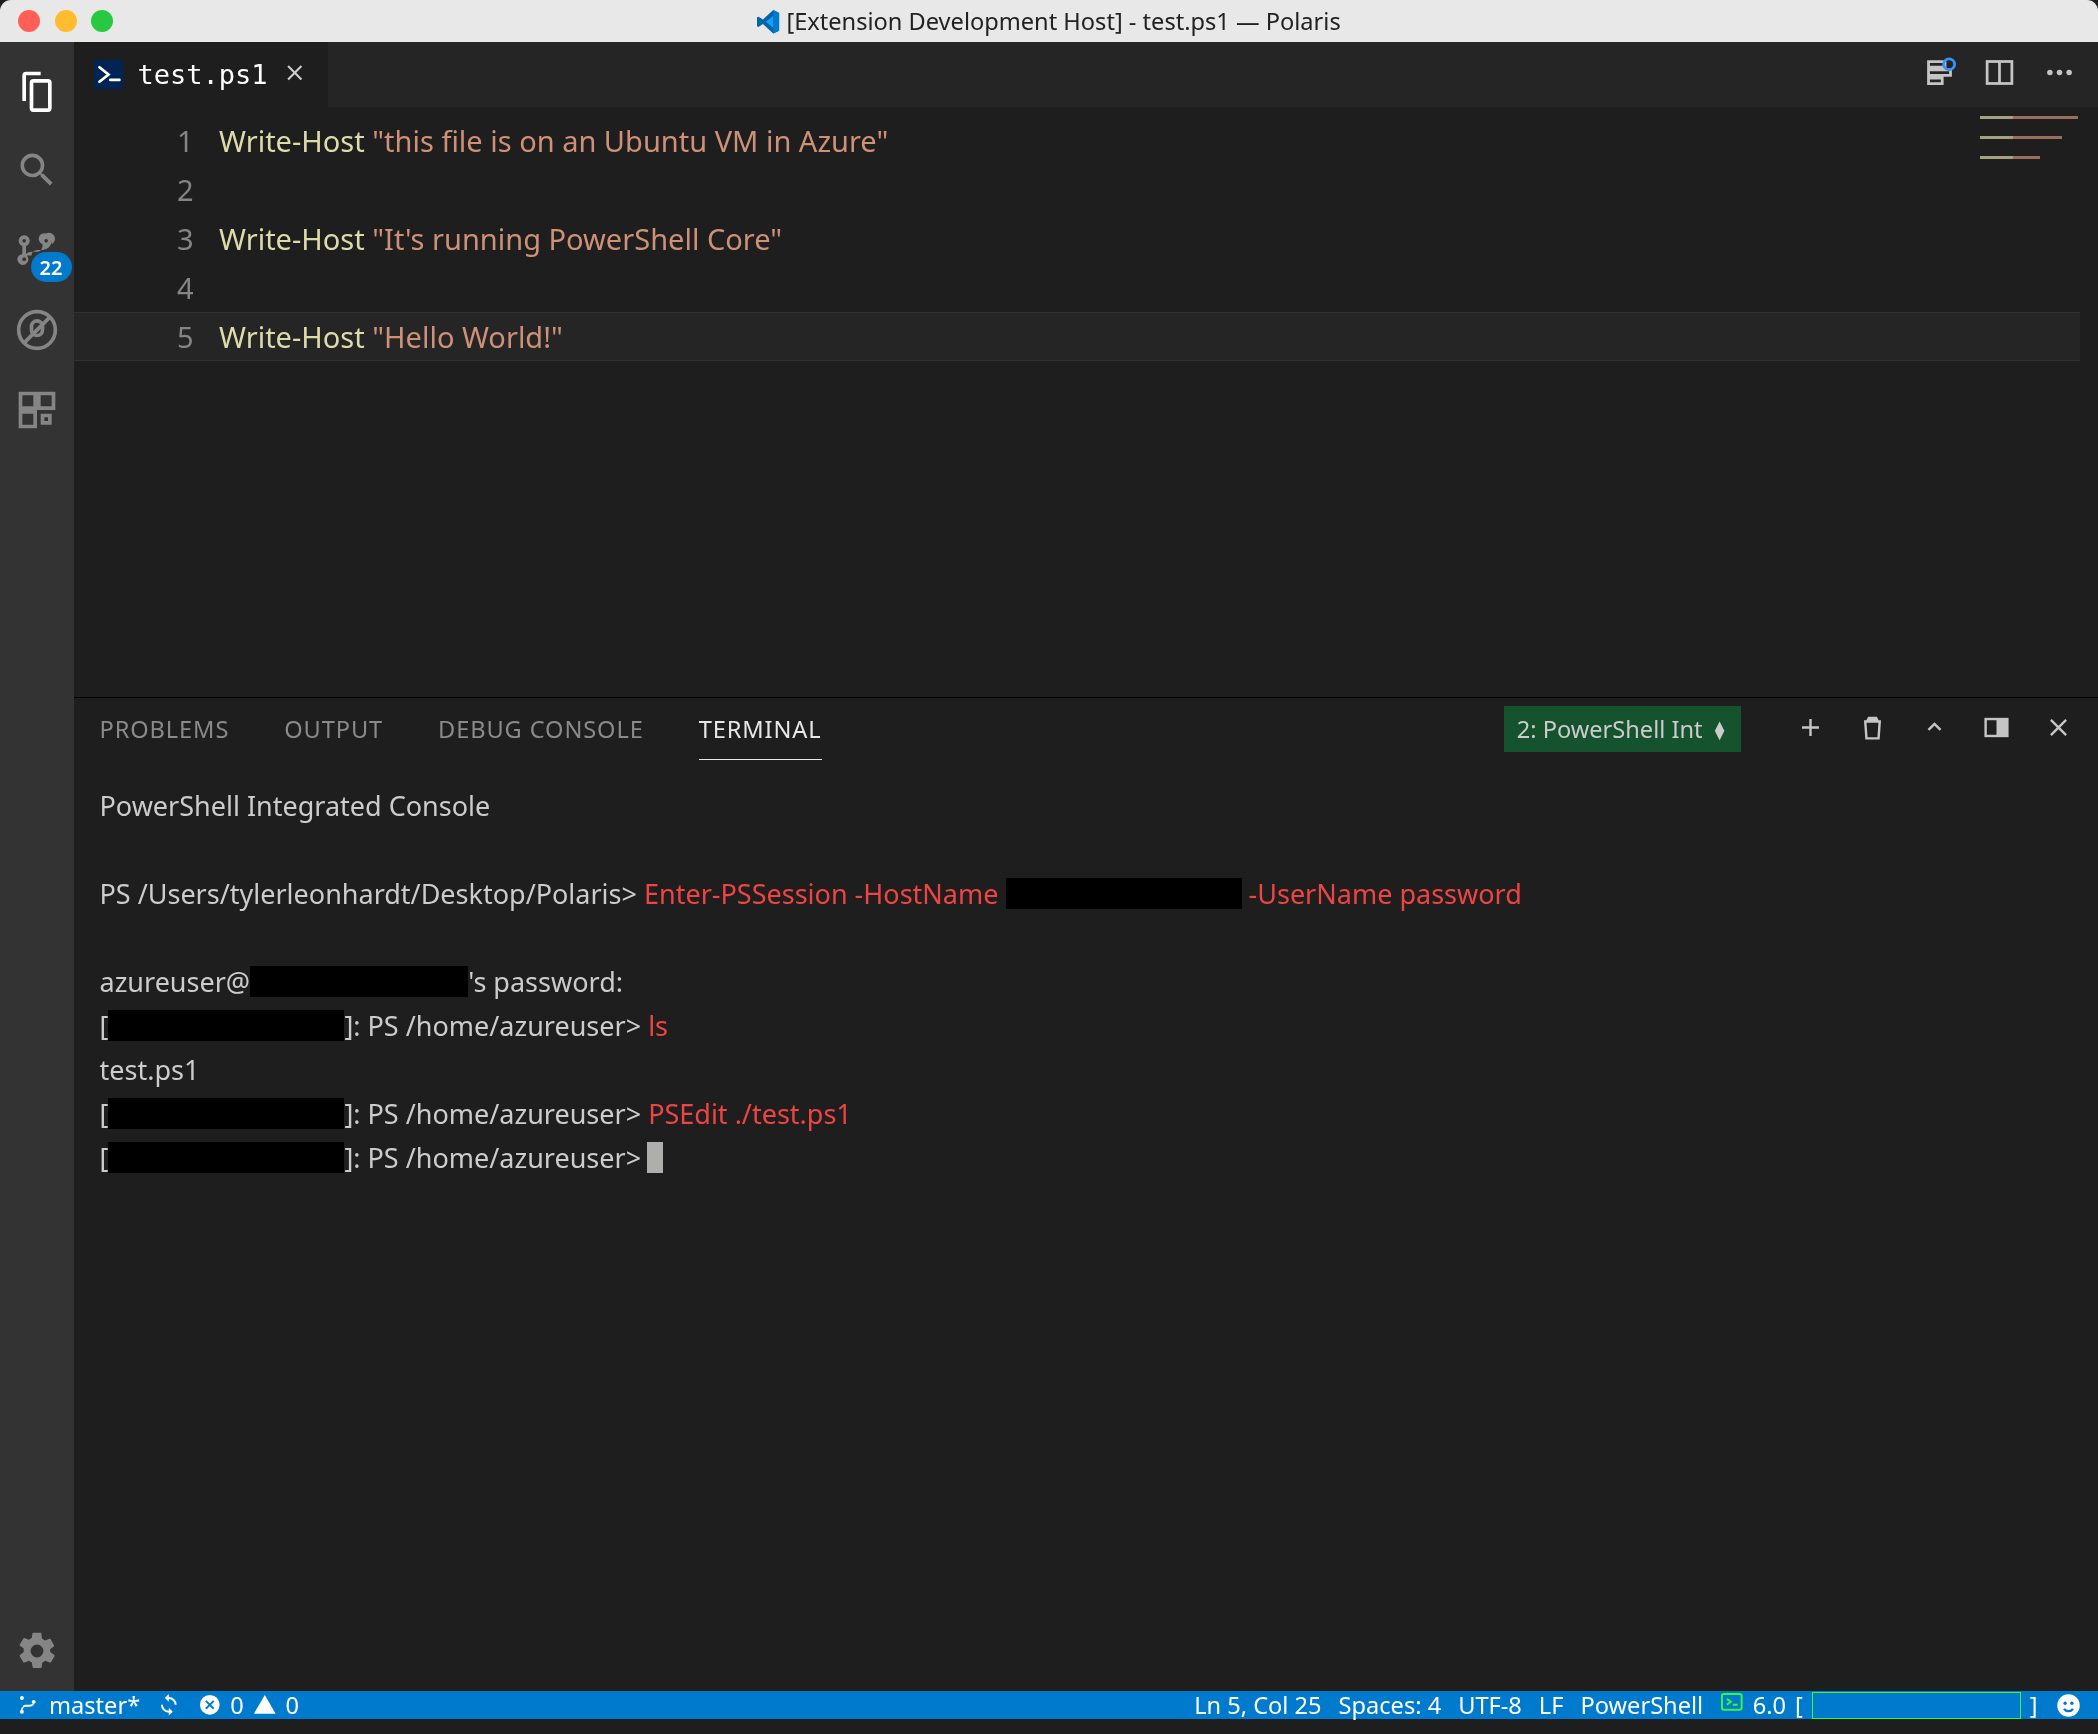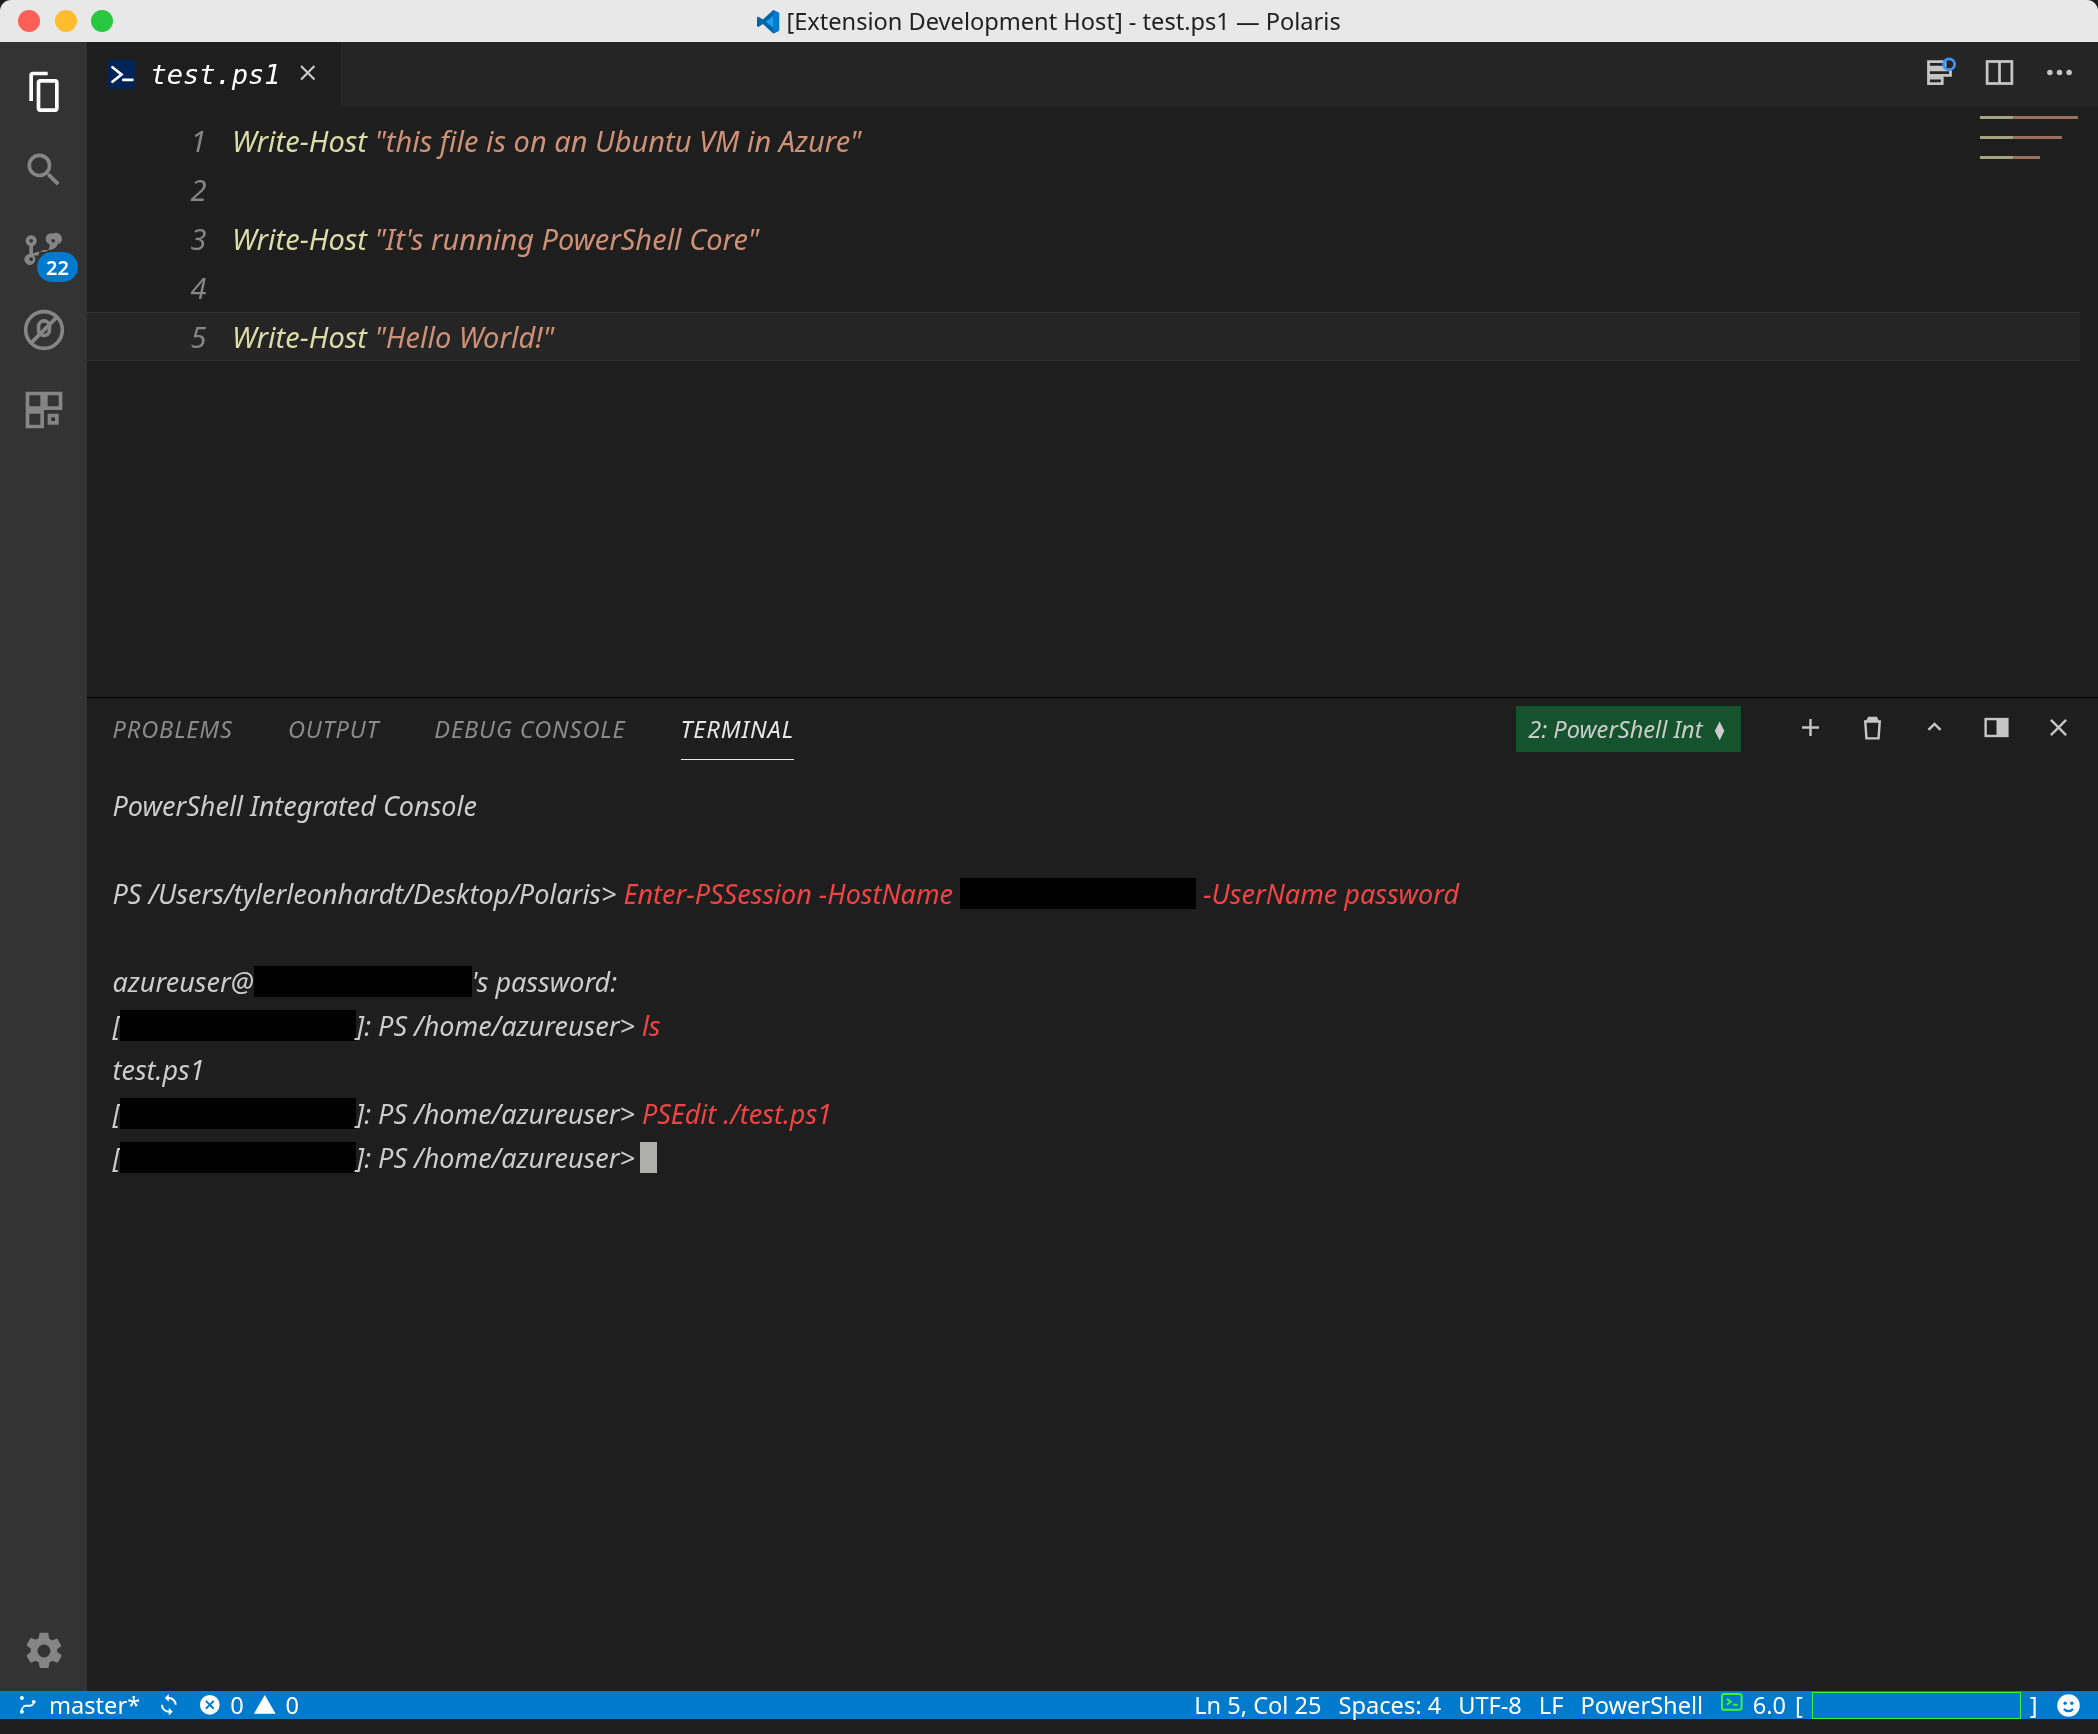--- a/index.html
+++ b/index.html
@@ -9,28 +9,28 @@
   .titlebar{height:42px;background:#e8e8e8;display:flex;align-items:center;position:relative;border-top-left-radius:11px;border-top-right-radius:11px;}
   .traffic{display:flex;gap:14.5px;padding-left:18px;}
   .dot{width:22px;height:22px;border-radius:50%;}
   .dot.red{background:#ff5f57;}
   .dot.yellow{background:#febc2e;}
   .dot.green{background:#28c840;}
   .title-text{position:absolute;left:0;right:0;text-align:center;font-size:23.6px;color:#222;font-weight:400;pointer-events:none;}
   .title-text .ico{display:inline-block;width:23.6px;height:23.6px;vertical-align:-3.6px;margin-right:5.5px;}
   
   .shell{display:flex;height:calc(1735px - 42px - 44px);}
-  .activitybar{width:87px;background:#333;display:flex;flex-direction:column;align-items:center;padding-top:22px;gap:29px;position:relative;}
+  .activitybar{width:74px;background:#333;display:flex;flex-direction:column;align-items:center;padding-top:22px;gap:29px;position:relative;}
   .activitybar .ab-item{width:51px;height:51px;display:flex;align-items:center;justify-content:center;color:#858585;cursor:pointer;position:relative;}
   .activitybar .ab-item.active{color:#fff;}
   .activitybar .ab-item svg{width:44px;height:44px;fill:currentColor;}
   .badge{position:absolute;bottom:-7.3px;right:-9px;background:#007acc;color:#fff;font-size:20px;border-radius:18px;padding:1.8px 9px;font-weight:600;}
   .activitybar .settings{position:absolute;bottom:18px;left:0;right:0;display:flex;justify-content:center;color:#858585;}
   .activitybar .settings svg{width:44px;height:44px;fill:currentColor;}
-  .editor-area{flex:1;display:flex;flex-direction:column;font-style:italic;}
+  .editor-area{flex:1;display:flex;flex-direction:column;}
   
   .tabbar{height:65px;background:#252526;display:flex;align-items:stretch;}
   .tab{display:flex;align-items:center;gap:14.5px;padding:0 20px;background:#1e1e1e;color:#fff;font-size:27px;border-right:0.9px solid #252526;}
   .tab .tab-ico{width:29px;height:29px;}
   .tab .close svg{width:25.5px;height:25.5px;fill:#ccc;}
   .tabbar-spacer{flex:1;}
   .tab-actions{display:flex;align-items:center;gap:27px;padding-right:22px;color:#c5c5c5;}
   .tab-actions svg{width:33px;height:33px;fill:currentColor;}
   
   .editor{flex:0 0 562px;display:flex;background:#1e1e1e;position:relative;}

